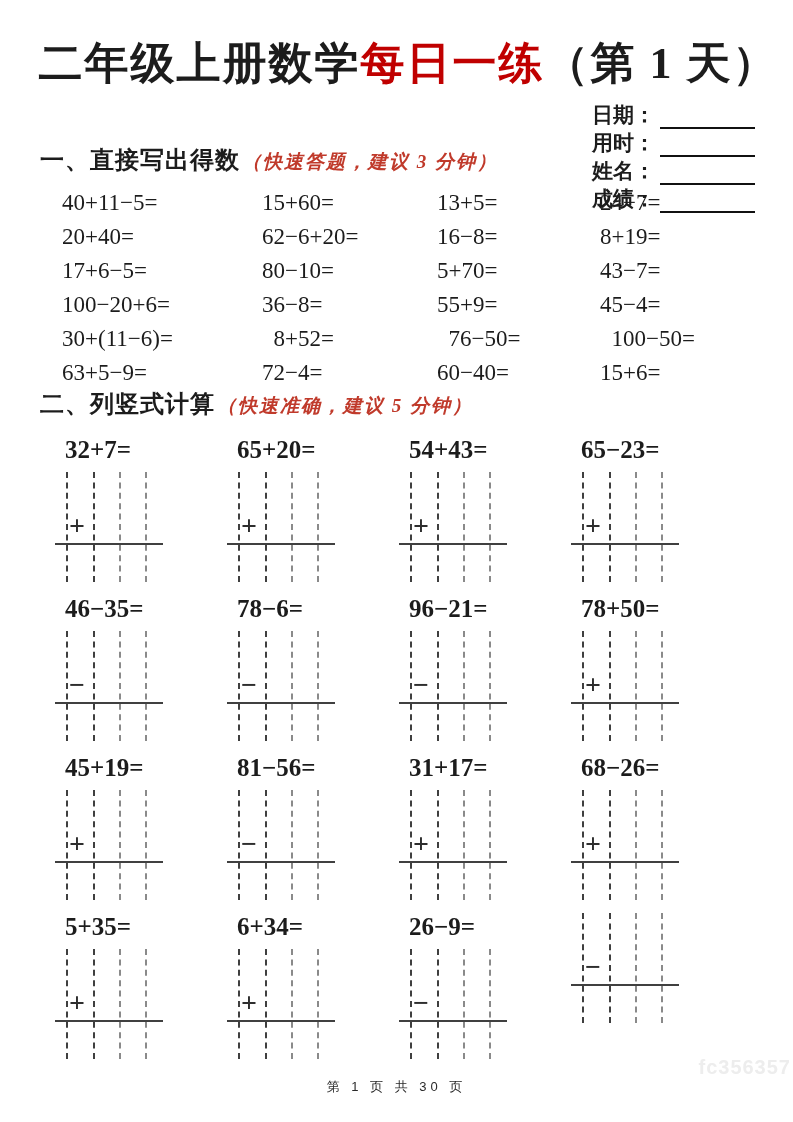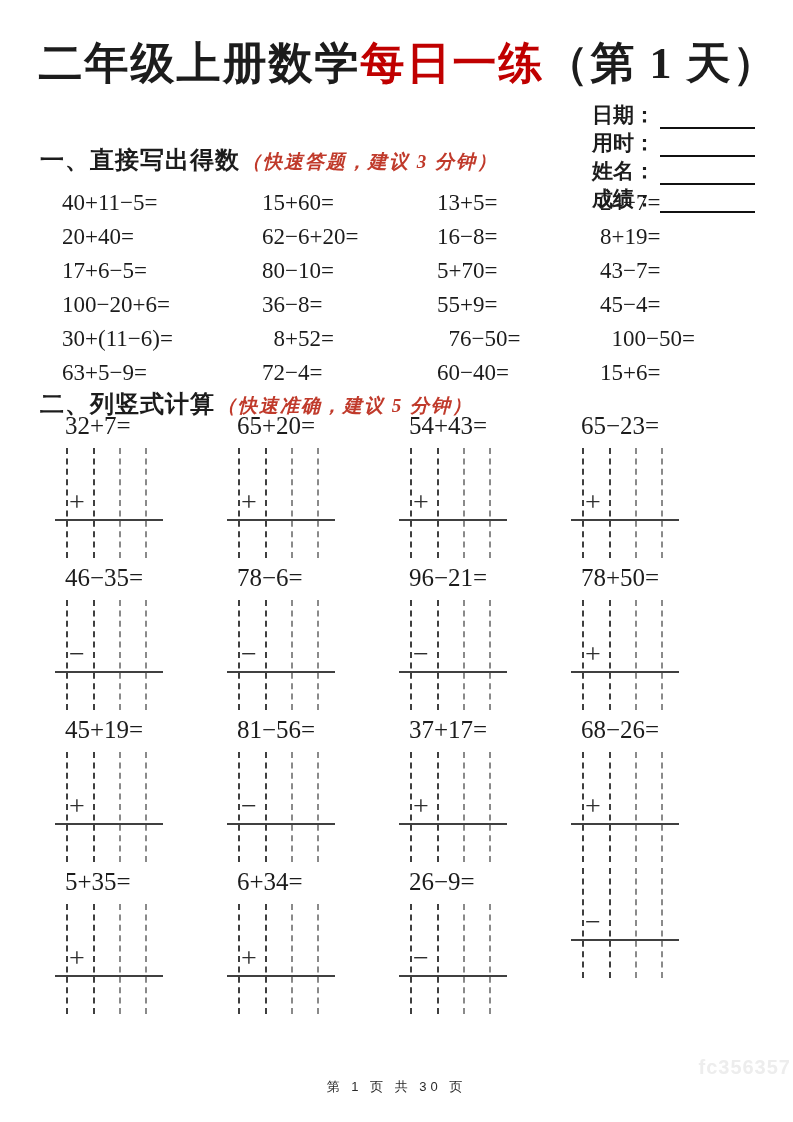--- a/index.html
+++ b/index.html
@@ -38,22 +38,22 @@
     color:var(--note-red,#c0392b); letter-spacing:2px; margin-left:2px;margin-top:12px;
   }
   
   .grid1 {
     position:absolute; top:186px; left:62px; right:20px;
     display:grid; grid-template-columns:200px 175px 163px auto;
     font-size:23px; line-height:34px; white-space:pre;
   }
   
   .grid2 {
-    position:absolute; top:412px; left:55px;
-    display:grid; grid-template-columns:repeat(4,172px); row-gap:6px;
+    position:absolute; top:436px; left:55px;
+    display:grid; grid-template-columns:repeat(4,172px); row-gap:13px;font-weight:bold;
   }
   .vc-cell { height:146px; }
   .vc-label { height:36px; font-size:25px; padding-left:10px; white-space:pre; }
   .vc-box { position:relative; width:106px; height:110px; }
   .dash { position:absolute; top:0; bottom:0; width:0; border-left:2px dashed #3f3f3f; }
   .d1 { left:11px; } .d2 { left:38px; }
   .d3 { left:64px; border-left-color:#8a8a8a; }
   .d4 { left:90px; border-left-color:#8a8a8a; }
   .vc-hline { position:absolute; left:0; right:-2px; top:71px; border-top:2px solid #404040; }
   .vc-op {
@@ -274,21 +274,21 @@
       <span class="dash d1"></span>
       <span class="dash d2"></span>
       <span class="dash d3"></span>
       <span class="dash d4"></span>
       <span class="vc-op">−</span>
       <span class="vc-hline"></span>
     </div>
   </div>
 
   <div class="vc-cell">
-    <div class="vc-label">37+17=</div>
+    <div class="vc-label">31+17=</div>
     <div class="vc-box">
       <span class="dash d1"></span>
       <span class="dash d2"></span>
       <span class="dash d3"></span>
       <span class="dash d4"></span>
       <span class="vc-op">+</span>
       <span class="vc-hline"></span>
     </div>
   </div>
 

